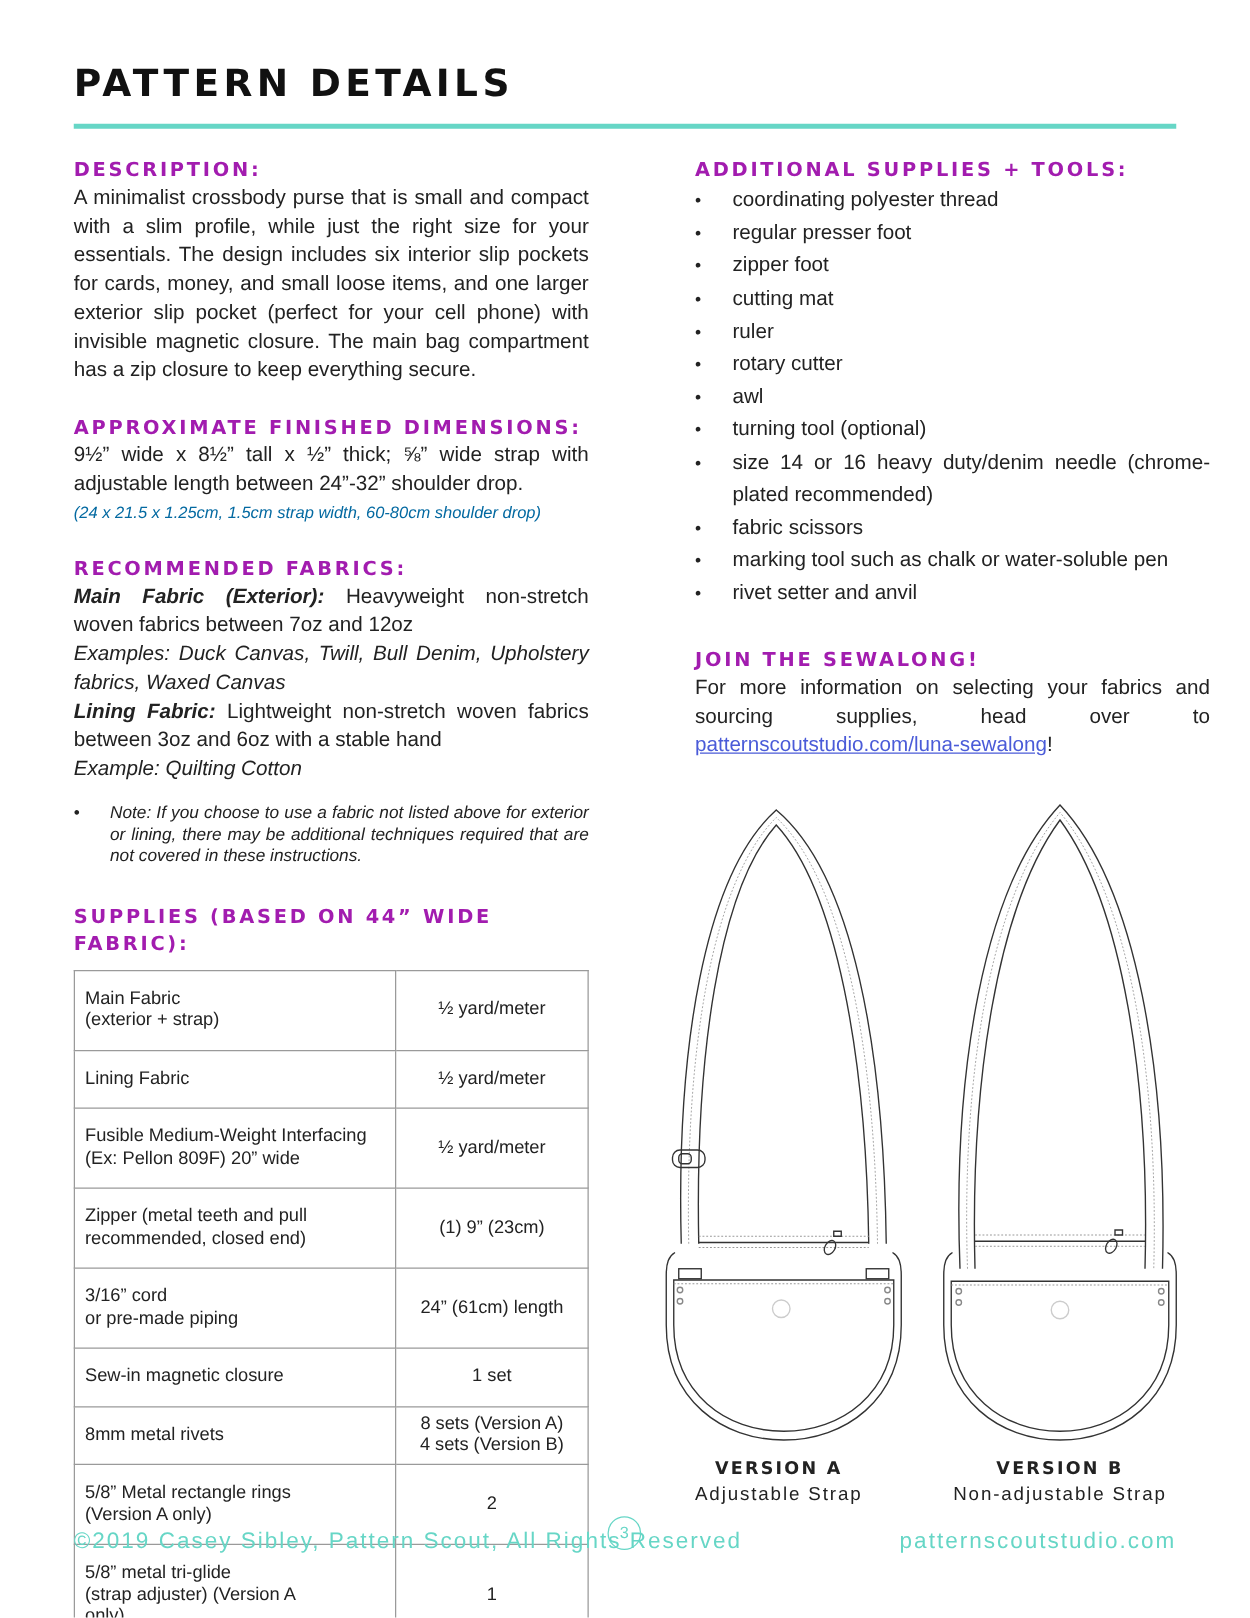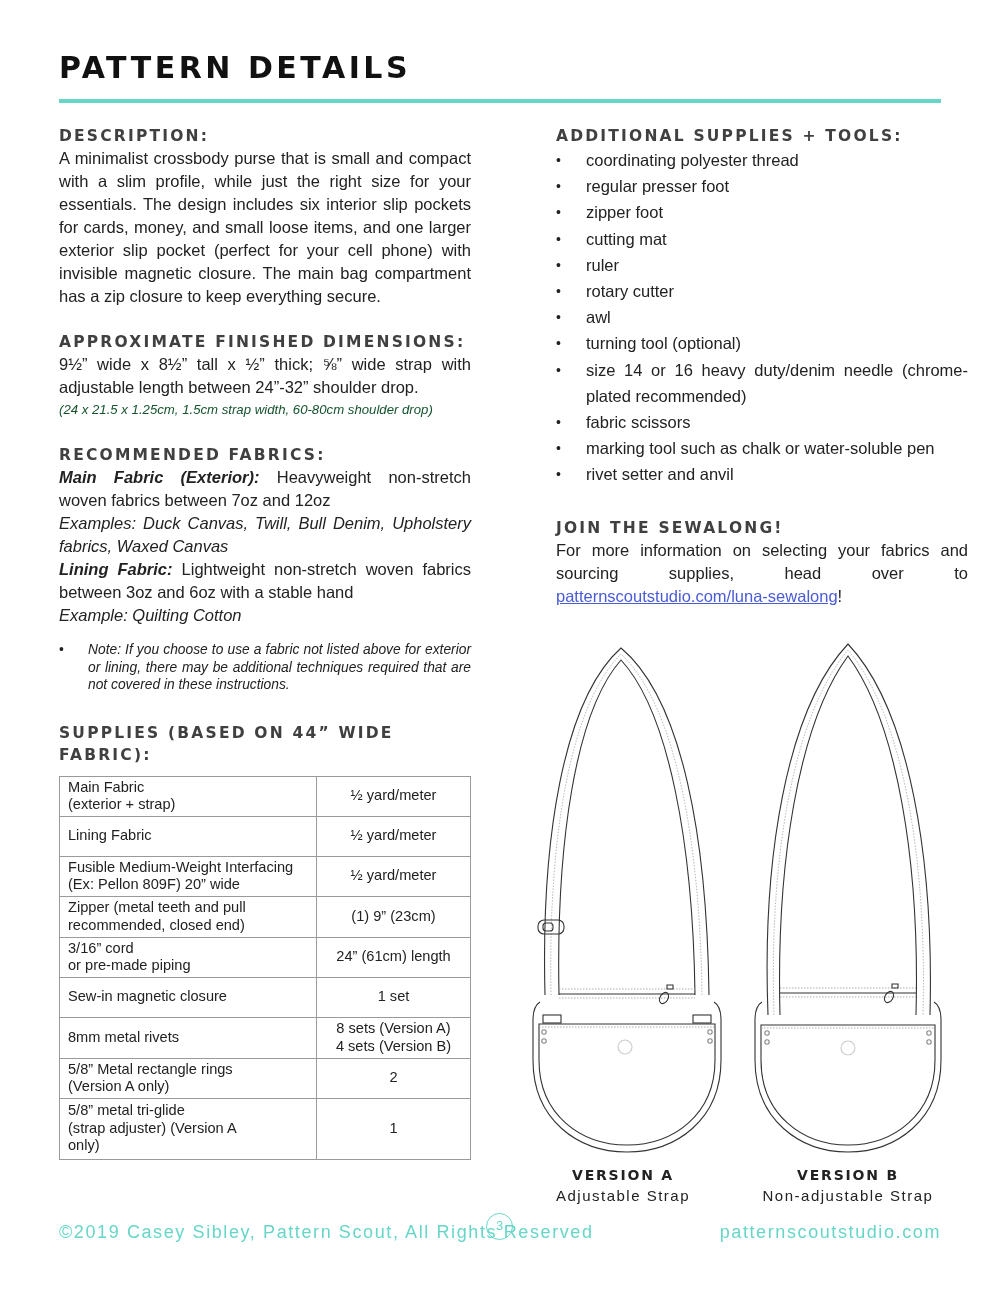--- a/index.html
+++ b/index.html
@@ -6,35 +6,35 @@
     html, body { width: 1000px; height: 1294px; background: #ffffff; }
     body { position: relative; font-family: "Liberation Sans", "DejaVu Sans", sans-serif; color: #1a1a1a; overflow: hidden; }
 
     .page-title { position: absolute; left: 59px; top: 50px; font-size: 30px; font-weight: bold; letter-spacing: 3.5px; color: #111; font-family: "DejaVu Sans", sans-serif; }
     .title-rule { position: absolute; left: 59px; top: 99px; width: 882px; height: 4px; background: #66d6c6; }
 
     .col { position: absolute; top: 125px; }
     .col-left { left: 59px; width: 412px; }
     .col-right { left: 556px; width: 412px; }
 
-    .h { font-family: "DejaVu Sans", sans-serif; font-weight: bold; font-size: 15.5px; letter-spacing: 2.2px; color: #404040; line-height: 22px; }
+    .h { font-family: "DejaVu Sans", sans-serif; font-weight: bold; font-size: 15.5px; letter-spacing: 2.2px; color: #a21caf; line-height: 22px; }
     .p { font-size: 16.5px; line-height: 23px; text-align: justify; color: #222; }
     .p em, .it { font-style: italic; }
-    .small-it { font-size: 13.2px; font-style: italic; line-height: 22px; color: #14532d; }
+    .small-it { font-size: 13.2px; font-style: italic; line-height: 22px; color: #0369a1; }
     .bi { font-weight: bold; font-style: italic; }
 
     .sec { margin-bottom: 23px; }
 
     .note { display: flex; font-size: 13.8px; font-style: italic; line-height: 17.5px; color: #222; margin-top: 14px; }
     .note .bullet { width: 29px; flex: none; font-style: normal; }
     .note .txt { text-align: justify; flex: 1; }
 
     table.supplies { border-collapse: collapse; width: 412px; margin-top: 10px; }
     table.supplies td { border: 1px solid #9a9a9a; font-size: 14.6px; line-height: 17.5px; color: #222; vertical-align: middle; }
-    table.supplies td.item { width: 257px; padding: 2px 8px; }
+    table.supplies td.item { width: 257px; padding: 14px 8px; }
     table.supplies td.qty { text-align: center; padding: 2px 4px; }
 
     ul.tools { list-style: none; margin-top: 0; }
     ul.tools li { display: flex; font-size: 16.5px; line-height: 26.2px; color: #222; }
     ul.tools li .bullet { width: 30px; flex: none; font-size: 14px; }
     ul.tools li .txt { flex: 1; text-align: justify; }
 
     a.link { color: #4a5bd8; text-decoration: underline; }
 
     .illus { position: absolute; top: 640px; }

